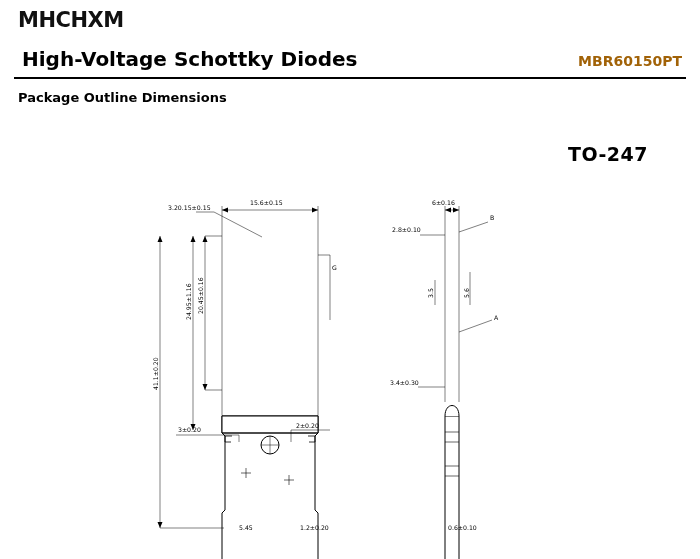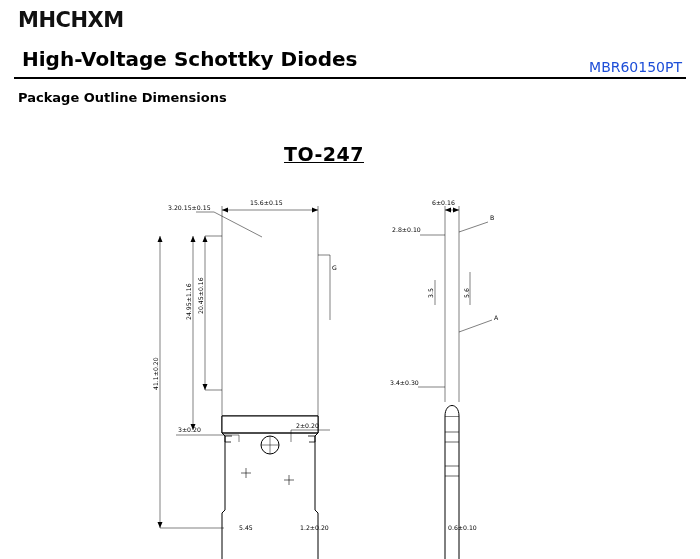--- a/index.html
+++ b/index.html
@@ -43,24 +43,25 @@
     left: 22px;
     top: 0;
     font-family: "DejaVu Sans", sans-serif;
     font-weight: bold;
     font-size: 20px;
     color: #000;
   }
   .part-number {
     position: absolute;
     right: 18px;
-    top: 12px;
+    top: 6px;
     font-family: "DejaVu Sans", sans-serif;
     font-size: 14px;
-    color: #1d4ed8;
+    color: #a16207;
+    font-weight: bold;
   }
   .rule {
     position: absolute;
     left: 14px;
     top: 77px;
     width: 672px;
     height: 2px;
     background: #000;
   }
   .section-title {
@@ -69,26 +70,25 @@
     top: 90px;
     font-family: "DejaVu Sans", sans-serif;
     font-weight: bold;
     font-size: 13px;
   }
   .package-name {
     position: absolute;
     left: 0;
     top: 143px;
     width: 648px;
-    text-align: center;
+    text-align: right;
     font-family: "DejaVu Sans", sans-serif;
     font-weight: bold;
     font-size: 19px;
     letter-spacing: 0.5px;
-    text-decoration: underline;
   }
   
   .drawing {
     position: absolute;
     left: 0;
     top: 180px;
     width: 700px;
     height: 379px;
   }
   svg.dwg {

